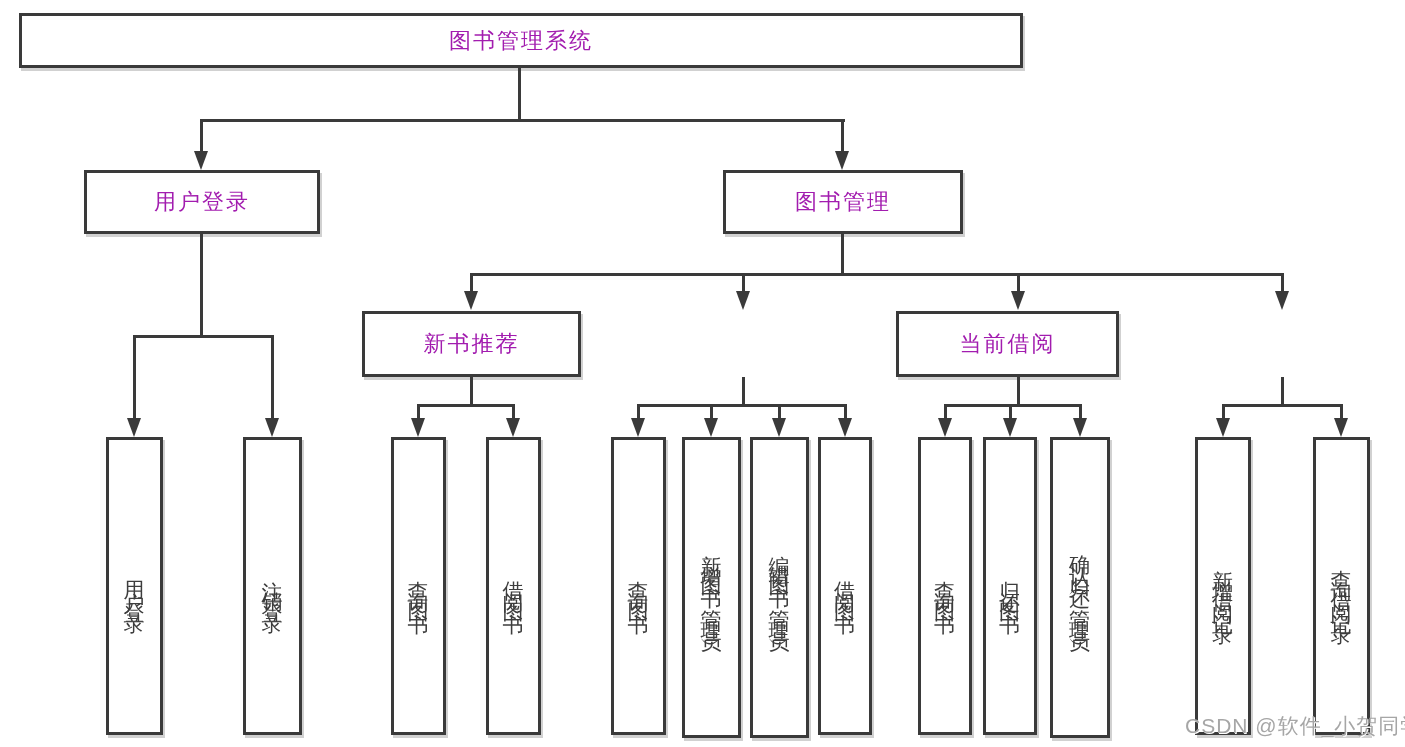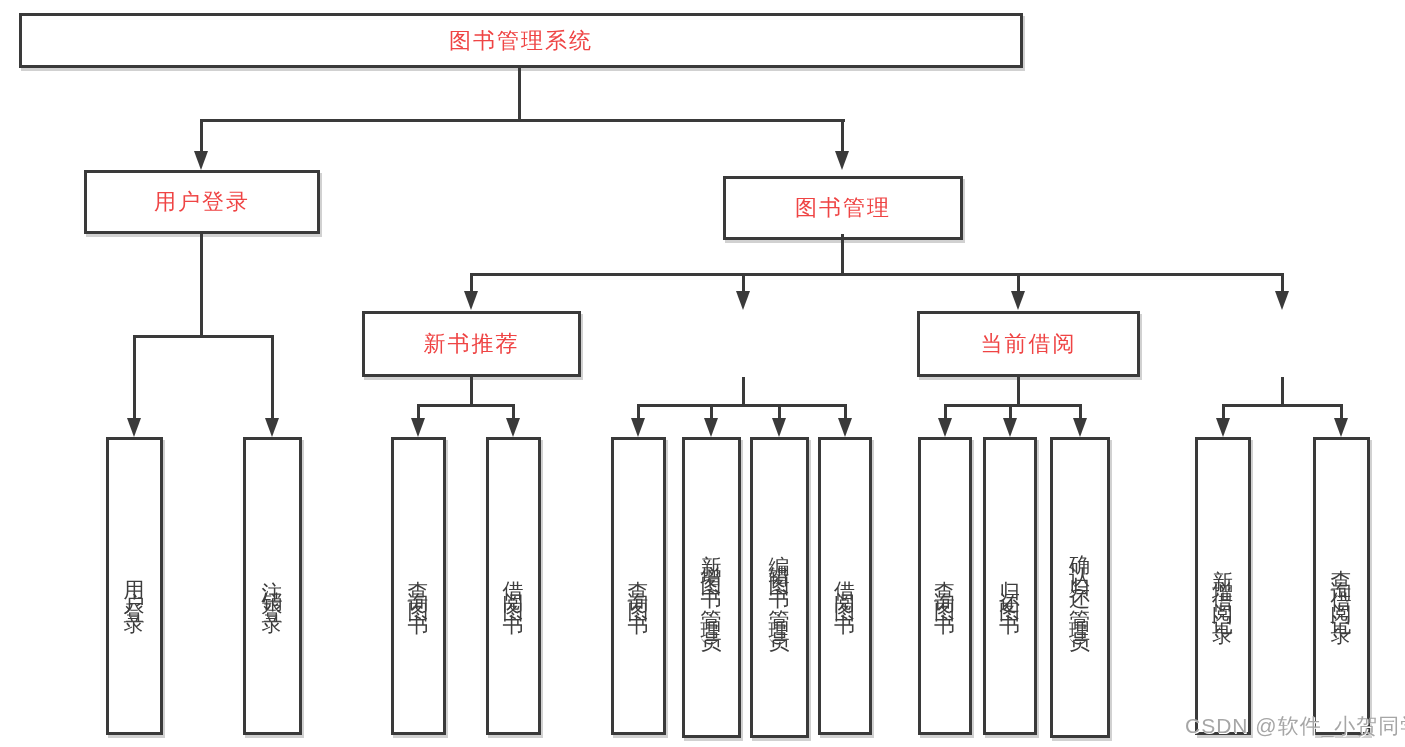--- a/index.html
+++ b/index.html
@@ -9,21 +9,21 @@
     background:#ffffff;
     font-family:"Liberation Sans","DejaVu Sans",sans-serif;
     overflow:hidden;
   }
   .hbox{
     position:absolute;
     box-sizing:border-box;
     border:3px solid #3a3a3a;
     background:#ffffff;
     display:flex;align-items:center;justify-content:center;
-    font-size:22px;letter-spacing:2px;color:#ef4444;
+    font-size:22px;letter-spacing:2px;color:#a21caf;
     box-shadow:2px 3px 0 rgba(0,0,0,0.18);
     white-space:nowrap;
   }
   .vbox{
     position:absolute;
     box-sizing:border-box;
     border:3px solid #3a3a3a;
     background:#ffffff;
     display:flex;align-items:center;justify-content:center;
     color:#3d3d3d;
@@ -61,42 +61,42 @@
   <div class="hbox" style="left:19px;top:13px;width:1004px;height:55px;">图书管理系统</div>
 
   <div class="vline" style="left:518px;top:68px;height:53px;"></div>
   <div class="hline" style="left:200px;top:119px;width:645px;"></div>
   <div class="vline" style="left:200px;top:119px;height:34px;"></div>
   <div class="arrow" style="left:194px;top:151px;"></div>
   <div class="vline" style="left:841px;top:119px;height:34px;"></div>
   <div class="arrow" style="left:835px;top:151px;"></div>
 
   <div class="hbox" style="left:84px;top:170px;width:236px;height:64px;">用户登录</div>
-  <div class="hbox" style="left:723px;top:176px;width:240px;height:64px;">图书管理</div>
+  <div class="hbox" style="left:723px;top:170px;width:240px;height:64px;">图书管理</div>
 
   <div class="vline" style="left:200px;top:234px;height:103px;"></div>
   <div class="hline" style="left:133px;top:335px;width:141px;"></div>
   <div class="vline" style="left:133px;top:335px;height:85px;"></div>
   <div class="arrow" style="left:127px;top:418px;"></div>
   <div class="vline" style="left:271px;top:335px;height:85px;"></div>
   <div class="arrow" style="left:265px;top:418px;"></div>
 
   <div class="vline" style="left:841px;top:234px;height:42px;"></div>
   <div class="hline" style="left:470px;top:273px;width:814px;"></div>
   <div class="vline" style="left:470px;top:273px;height:20px;"></div>
   <div class="arrow" style="left:464px;top:291px;"></div>
   <div class="vline" style="left:742px;top:273px;height:20px;"></div>
   <div class="arrow" style="left:736px;top:291px;"></div>
   <div class="vline" style="left:1017px;top:273px;height:20px;"></div>
   <div class="arrow" style="left:1011px;top:291px;"></div>
   <div class="vline" style="left:1281px;top:273px;height:20px;"></div>
   <div class="arrow" style="left:1275px;top:291px;"></div>
 
   <div class="hbox" style="left:362px;top:311px;width:219px;height:66px;font-family:Liberation Mono, monospace;">新书推荐</div>
-  <div class="hbox" style="left:917px;top:311px;width:223px;height:66px;font-family:Liberation Mono, monospace;">当前借阅</div>
+  <div class="hbox" style="left:896px;top:311px;width:223px;height:66px;font-family:Liberation Mono, monospace;">当前借阅</div>
 
   <div class="vline" style="left:470px;top:377px;height:29px;"></div>
   <div class="hline" style="left:417px;top:404px;width:98px;"></div>
   <div class="vline" style="left:417px;top:404px;height:16px;"></div>
   <div class="arrow" style="left:411px;top:418px;"></div>
   <div class="vline" style="left:512px;top:404px;height:16px;"></div>
   <div class="arrow" style="left:506px;top:418px;"></div>
 
   <div class="vline" style="left:742px;top:377px;height:29px;"></div>
   <div class="hline" style="left:637px;top:404px;width:210px;"></div>

